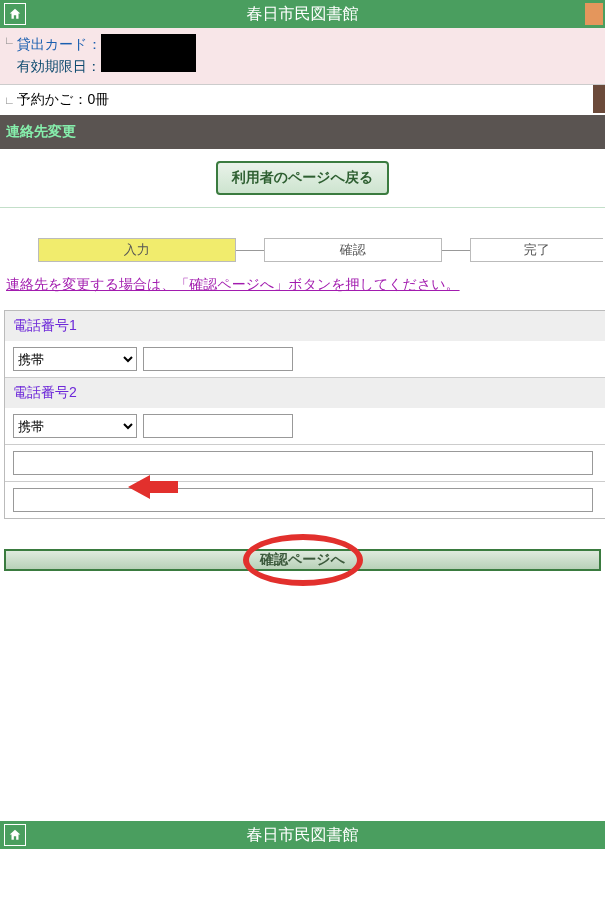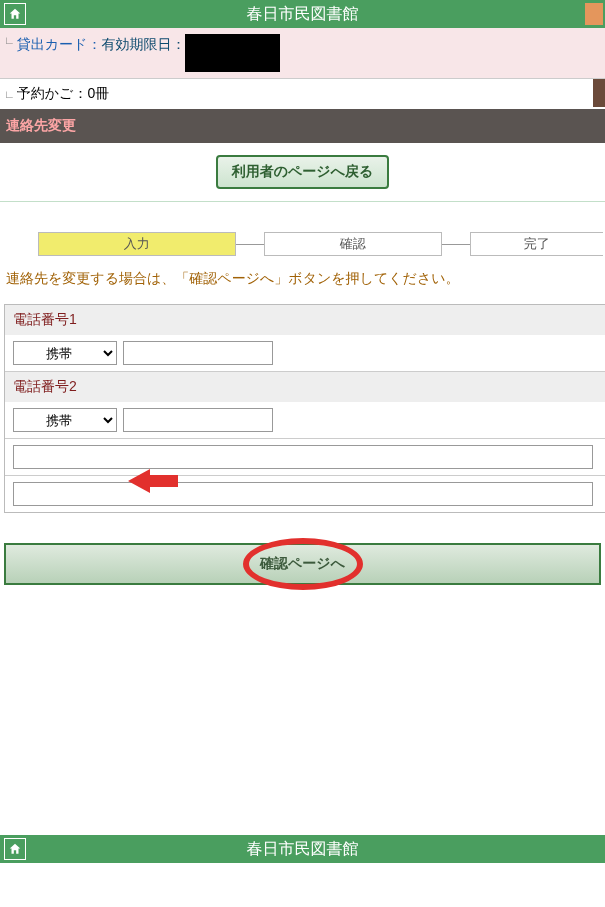--- a/index.html
+++ b/index.html
@@ -12,63 +12,63 @@
     .header-title { position: absolute; left: 50%; transform: translateX(-50%); font-weight: normal; font-size: 16px; }
     .header-right { position: absolute; right: 2px; top: 3px; width: 18px; height: 22px; background: #e4965c; cursor: pointer; }
     
     
     .card-info { background: #f8e6e8; padding: 6px 4px; border-bottom: 1px solid #ccc; }
     .card-row { display: flex; align-items: center; height: 22px; }
     .tree-mark { color: #888; font-size: 11px; margin-right: 2px; }
     .card-label { color: #0c4a6e; }
     .card-label.blue { color: #1a5fb0; }
     .blackbox { background: #000; width: 95px; height: 38px; }
-    .card-text-col { display: flex; flex-direction: row; justify-content: center; }
+    .card-text-col { display: flex; flex-direction: column; justify-content: center; }
     
     
     .basket-row { background: #fff; padding: 6px 4px; display: flex; align-items: center; position: relative; }
     .basket-right { position: absolute; right: 0; top: 0; width: 12px; height: 28px; background: #6b4a3a; }
     
     
-    .section-bar { background: #5a5451; color: #fca5a5; font-weight: bold; padding: 8px 6px; }
+    .section-bar { background: #5a5451; color: #86efac; font-weight: bold; padding: 8px 6px; }
     
     
     .back-row { text-align: center; padding: 12px 15px; border-bottom: 1px solid #c3dfc9; }
     .back-btn { display: inline-block; background: linear-gradient(#e9f2e9, #cde4cf); border: 2px solid #3a7b3f; border-radius: 4px; padding: 6px 14px; color: #2e5f31; font-weight: bold; cursor: pointer; }
     
     
     .steps { display: flex; align-items: center; margin: 30px 2px 12px; }
     .step { border: 1px solid #bbb; height: 24px; display: flex; align-items: center; justify-content: center; font-size: 13px; color: #555; }
     .step.active { background: #f1ec6d; }
     .step1 { width: 200px; margin-left: 36px; }
     .connector { height: 1px; background: #999; flex: 0 0 28px; }
     .step2 { width: 180px; }
     .step3 { width: 135px; border-right: none; }
     
     
-    .instruction { color: #a16207; padding: 2px 6px 16px; font-size: 14px; }
+    .instruction { color: #a21caf; padding: 2px 6px 16px; font-size: 14px; text-decoration: underline; }
     
     
     .form-box { border: 1px solid #bbb; border-right: none; margin-left: 4px; }
     .form-group { border-bottom: 1px solid #ccc; }
     .form-group:last-child { border-bottom: none; }
-    .form-label { background: #eee; color: #7f1d1d; padding: 6px 8px; font-size: 14px; }
+    .form-label { background: #eee; color: #6d28d9; padding: 6px 8px; font-size: 14px; }
     .form-inputs { background: #fff; padding: 6px 8px; display: flex; gap: 6px; align-items: center; }
-    .form-inputs select { width: 104px; height: 24px; border: 1px solid #999; background: #fff; font-size: 13px; text-align: center; }
+    .form-inputs select { width: 124px; height: 24px; border: 1px solid #999; background: #fff; font-size: 13px; }
     .form-inputs input[type="text"] { width: 150px; height: 24px; border: 1px solid #999; padding: 0 4px; }
     .form-inputs.single input { width: 580px; height: 24px; border: 1px solid #999; }
     
     
     .arrow-wrap { position: relative; }
     .red-arrow { position: absolute; left: 123px; top: 27px; pointer-events: none; }
     .red-arrow svg { width: 50px; height: 30px; }
     
     
     .confirm-wrap { position: relative; margin: 30px 4px 0; }
-    .confirm-btn { width: 100%; height: 42px; background: linear-gradient(#dfeade, #b8d1b8); border: 2px solid #3a7b3f; color: #3c5a3c; font-weight: bold; font-size: 14px; cursor: pointer; display: flex; align-items: center; justify-content: center; }
+    .confirm-btn { width: 100%; height: 22px; background: linear-gradient(#dfeade, #b8d1b8); border: 2px solid #3a7b3f; color: #3c5a3c; font-weight: bold; font-size: 14px; cursor: pointer; display: flex; align-items: center; justify-content: center; }
     .red-circle { position: absolute; left: 50%; top: 50%; transform: translate(-50%, -50%); width: 120px; height: 52px; border: 6px solid #e2302d; border-radius: 50%; pointer-events: none; }
     
     
     .footer-gap { height: 250px; }
     .footer-bar { background: #4a9e5f; color: #fff; height: 28px; display: flex; align-items: center; position: relative; }
   </style>
 </head>
 <body>
 
 <div class="header-bar">

